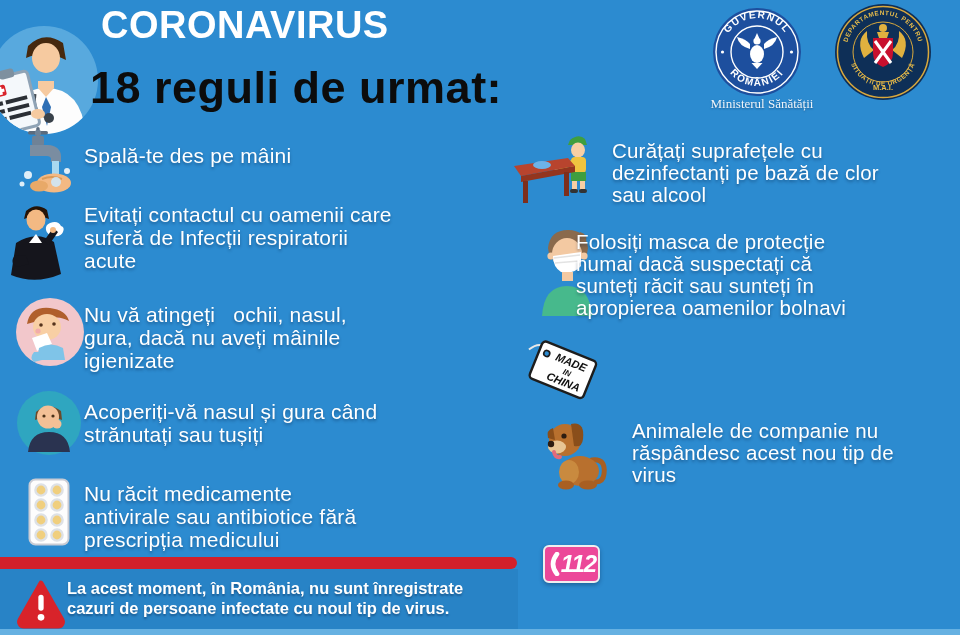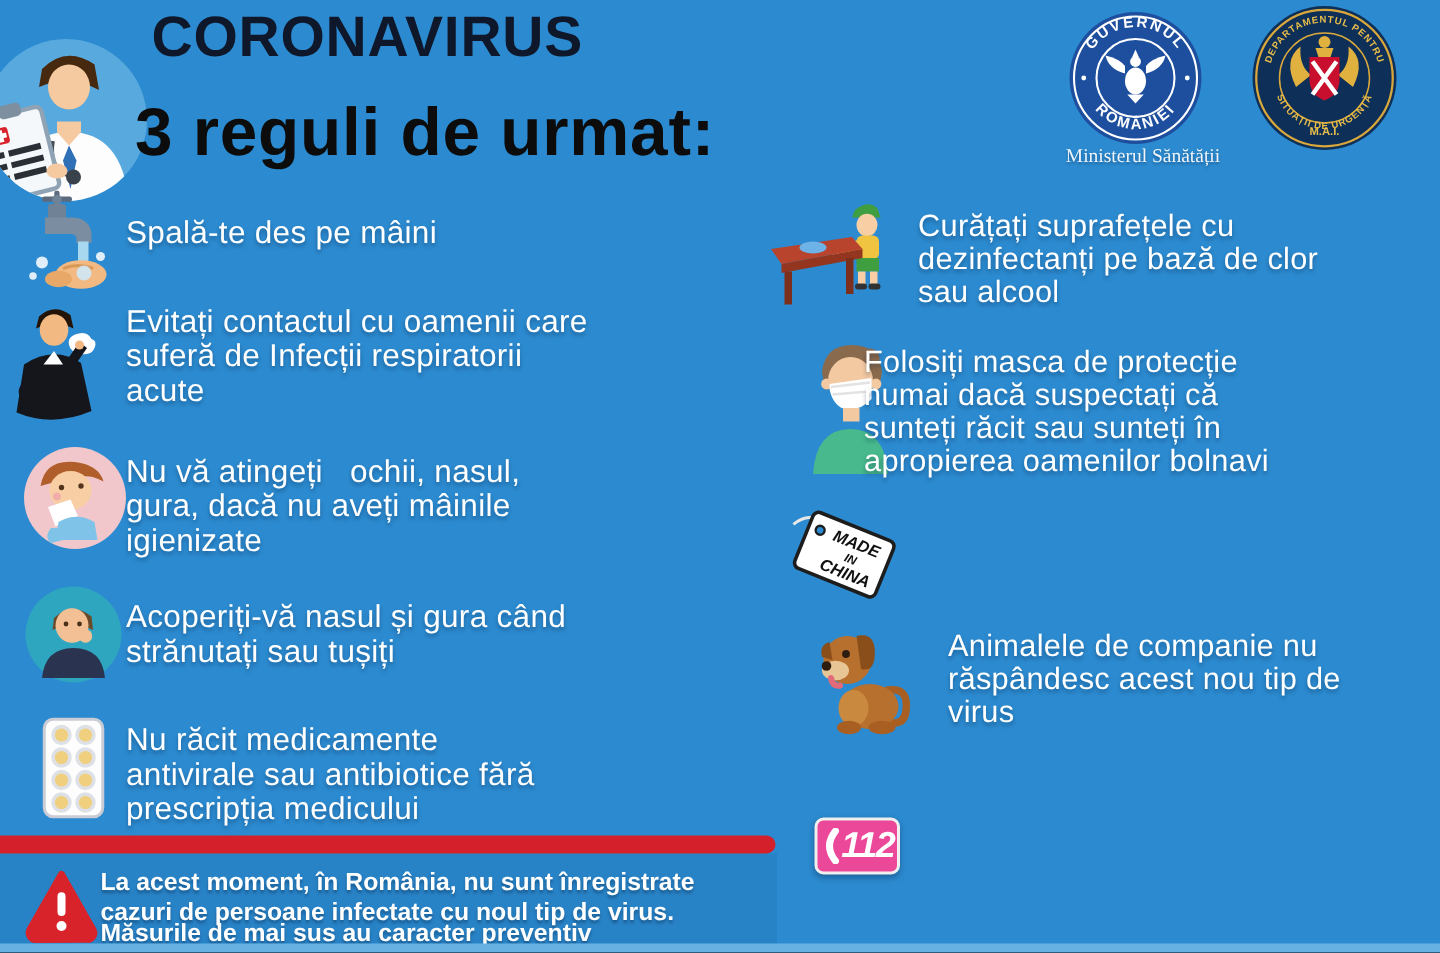--- a/index.html
+++ b/index.html
@@ -5,21 +5,21 @@
   html,body{margin:0;padding:0;background:#222;}
   .poster{
     position:relative;width:960px;height:635px;overflow:hidden;
     background:#2c8bd0;
     font-family:"Liberation Sans", sans-serif;
   }
   
   .doctor-badge{position:absolute;left:-12px;top:18px;width:118px;height:118px;}
   .title{
     position:absolute;left:101px;top:4px;margin:0;
-    font-size:38px;font-weight:bold;letter-spacing:.5px;color:#0f172a;
+    font-size:38px;font-weight:bold;letter-spacing:.5px;color:#ffffff;
   }
   .subtitle{
     position:absolute;left:90px;top:62px;margin:0;
     font-size:45px;font-weight:bold;letter-spacing:.5px;color:#0c0c0c;
   }
   .seal-gov{position:absolute;left:712px;top:7px;width:90px;height:90px;}
   .seal-dsu{position:absolute;left:833px;top:2px;width:100px;height:100px;}
   .ministry{
     position:absolute;left:692px;top:96px;width:140px;margin:0;text-align:center;
     font-family:"Liberation Serif", serif;font-size:13px;color:#eef4fa;
@@ -105,21 +105,21 @@
         <rect x="10" y="88" width="5" height="4" fill="#2a2f35"></rect>
           <rect x="18" y="88" width="22" height="4" fill="#2a2f35"></rect>
         <rect x="10" y="96" width="5" height="4" fill="#2a2f35"></rect>
           <rect x="18" y="96" width="22" height="4" fill="#2a2f35"></rect>
       </g>
       <ellipse cx="50" cy="96" rx="7" ry="5" fill="#f6caa0"></ellipse>
     </g>
   </svg>
 
   <h1 class="title">CORONAVIRUS</h1>
-  <h2 class="subtitle">3 reguli de urmat:</h2>
+  <h2 class="subtitle">18 reguli de urmat:</h2>
 
   <svg class="seal-gov" viewBox="0 0 90 90">
     <circle cx="45" cy="45" r="44" fill="#1d4f9e"></circle>
     <circle cx="45" cy="45" r="41" fill="none" stroke="#fff" stroke-width="1.4"></circle>
     <circle cx="45" cy="45" r="26" fill="none" stroke="#fff" stroke-width="1.4"></circle>
     <path id="s1t" d="M 11,45 A 34,34 0 0 1 79,45" fill="none"></path>
     <path id="s1b" d="M 11,45 A 34,34 0 0 0 79,45" fill="none"></path>
     <text font-size="10" font-weight="bold" fill="#fff" letter-spacing="1.5">
       <textPath href="#s1t" startOffset="50%" text-anchor="middle">GUVERNUL</textPath>
     </text>
@@ -313,16 +313,15 @@
 
   <div class="footer-shade"></div>
   <div class="red-bar"></div>
   <svg class="warning-triangle" viewBox="0 0 60 62">
     <path d="M30,6 L55,50 a5,5 0 0 1 -4.4,7.5 h-41.2 a5,5 0 0 1 -4.4,-7.5 z" fill="#d8232a" stroke="#d8232a" stroke-width="6" stroke-linejoin="round"></path>
     <rect x="26.8" y="20" width="6.4" height="19" rx="3.2" fill="#fff"></rect>
     <circle cx="30" cy="47" r="4" fill="#fff"></circle>
   </svg>
   <p class="footer-notice">La acest moment, în România, nu sunt înregistrate
 cazuri de persoane infectate cu noul tip de virus.</p>
-  <p class="footer-notice2">Măsurile de mai sus au caracter preventiv</p>
   <div class="bottom-strip"></div>
 
 </div>
 
 </body></html>

